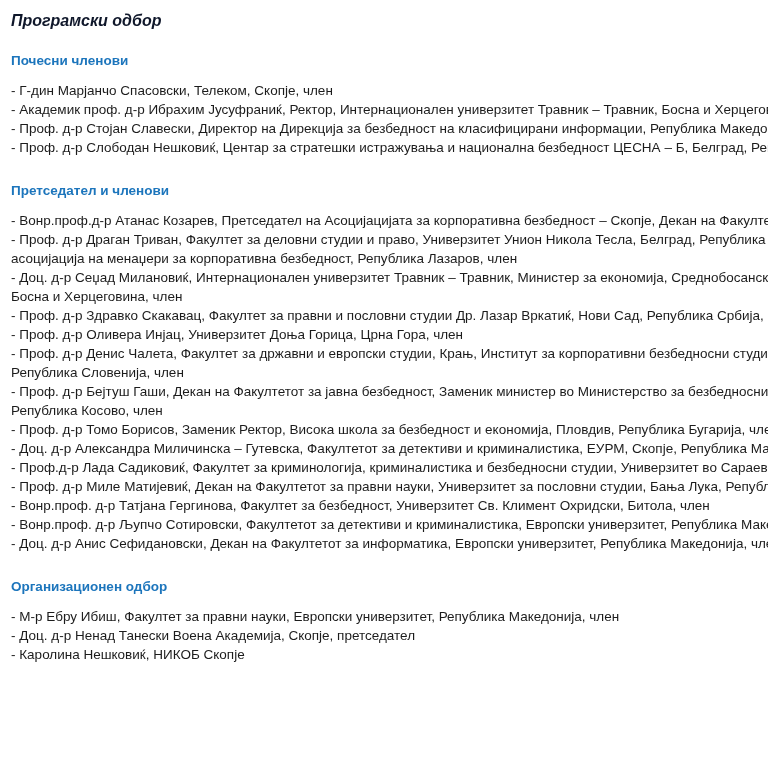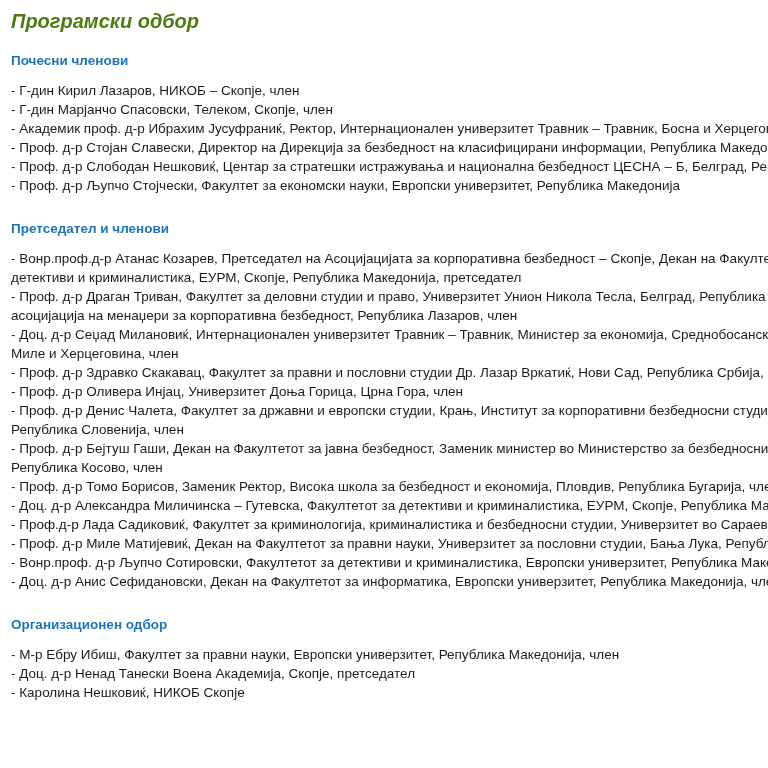--- a/index.html
+++ b/index.html
@@ -5,25 +5,25 @@
   html, body { margin: 0; padding: 0; }
   body {
     width: 768px;
     height: 768px;
     overflow: hidden;
     background: #ffffff;
     font-family: "Liberation Sans", "DejaVu Sans", sans-serif;
   }
   .page { padding: 9px 0 0 11px; }
   .page-title {
-    font-size: 20px;
+    font-size: 16px;
     line-height: 24px;
     font-weight: bold;
     font-style: italic;
-    color: #4d7c0f;
+    color: #0f172a;
     margin: 0;
     white-space: nowrap;
   }
   .section-heading {
     font-size: 13.5px;
     line-height: 17px;
     font-weight: bold;
     color: #1c75bc;
     margin: 25px 0 12px 0;
     white-space: nowrap;
@@ -38,45 +38,43 @@
   }
 </style>
 </head>
 <body>
 
 <div class="page">
   <h1 class="page-title">Програмски одбор</h1>
   <div id="sections">
       <div class="section-heading">Почесни членови</div>
       <div class="section-lines">
-        <div class="line">- Г-дин Кирил Лазаров, НИКОБ – Скопје, член</div>
         <div class="line">- Г-дин Марјанчо Спасовски, Телеком, Скопје, член</div>
         <div class="line">- Академик проф. д-р Ибрахим Јусуфраниќ, Ректор, Интернационален универзитет Травник – Травник, Босна и Херцеговина, член</div>
         <div class="line">- Проф. д-р Стојан Славески, Директор на Дирекција за безбедност на класифицирани информации, Република Македонија</div>
         <div class="line">- Проф. д-р Слободан Нешковиќ,  Центар за стратешки истражувања и национална безбедност ЦЕСНА – Б, Белград, Република Србија , член</div>
-        <div class="line">- Проф. д-р Љупчо Стојчески, Факултет за економски науки, Европски универзитет, Република Македонија</div>
       </div>
       <div class="section-heading">Претседател и членови</div>
       <div class="section-lines">
         <div class="line">- Вонр.проф.д-р Атанас Козарев, Претседател на Асоцијацијата за корпоративна безбедност – Скопје, Декан на Факултетот за</div>
-        <div class="line">детективи и криминалистика, ЕУРМ, Скопје, Република Македонија, претседател</div>
         <div class="line">- Проф. д-р Драган Триван, Факултет за деловни студии и право, Универзитет Унион Никола Тесла, Белград, Република Србија, Српска</div>
         <div class="line">асоцијација на менаџери за корпоративна безбедност, Република Лазаров,  член</div>
         <div class="line">- Доц. д-р Сеџад Милановиќ, Интернационален универзитет Травник – Травник, Министер за економија, Среднобосански кантон,</div>
-        <div class="line">Миле и Херцеговина, член</div>
+        <div class="line">Босна и Херцеговина, член</div>
         <div class="line">- Проф. д-р Здравко Скакавац, Факултет за правни и пословни студии Др. Лазар Вркатиќ, Нови Сад, Република Србија, член</div>
         <div class="line">- Проф. д-р Оливера Инјац, Универзитет Доња Горица, Црна Гора, член</div>
         <div class="line">- Проф. д-р Денис Чалета, Факултет за државни и европски студии, Крањ, Институт за корпоративни безбедносни студии , Љубљана,</div>
         <div class="line">Република Словенија, член</div>
         <div class="line">- Проф. д-р Бејтуш Гаши, Декан на Факултетот за јавна безбедност, Заменик министер  во Министерство за безбедносни служби на</div>
         <div class="line">Република Косово, член</div>
         <div class="line">- Проф. д-р Томо Борисов, Заменик Ректор, Висока школа за безбедност и економија, Пловдив,  Република Бугарија, член</div>
         <div class="line">- Доц. д-р Александра Миличинска – Гутевска, Факултетот за детективи и криминалистика, ЕУРМ, Скопје, Република Македонија, член</div>
         <div class="line">- Проф.д-р Лада Садиковиќ, Факултет за криминологија, криминалистика и безбедносни студии, Универзитет во Сараево, Босна и</div>
         <div class="line">- Проф. д-р Миле Матијевиќ, Декан на Факултетот за правни науки, Универзитет за пословни студии, Бања Лука, Република Српска, член</div>
+        <div class="line">- Вонр.проф. д-р Татјана Гергинова, Факултет за безбедност, Универзитет Св. Климент Охридски, Битола, член</div>
         <div class="line">- Вонр.проф. д-р Љупчо Сотировски, Факултетот за детективи и криминалистика, Европски универзитет, Република Македонија, член</div>
         <div class="line">- Доц. д-р Анис Сефидановски, Декан на Факултетот за информатика, Европски универзитет, Република Македонија, член</div>
       </div>
       <div class="section-heading">Организационен одбор</div>
       <div class="section-lines">
         <div class="line">- М-р Ебру Ибиш, Факултет за правни науки, Европски универзитет, Република Македонија, член</div>
         <div class="line">- Доц. д-р Ненад Танески Воена Академија, Скопје, претседател</div>
         <div class="line">- Каролина Нешковиќ, НИКОБ Скопје</div>
       </div>
     </div>

